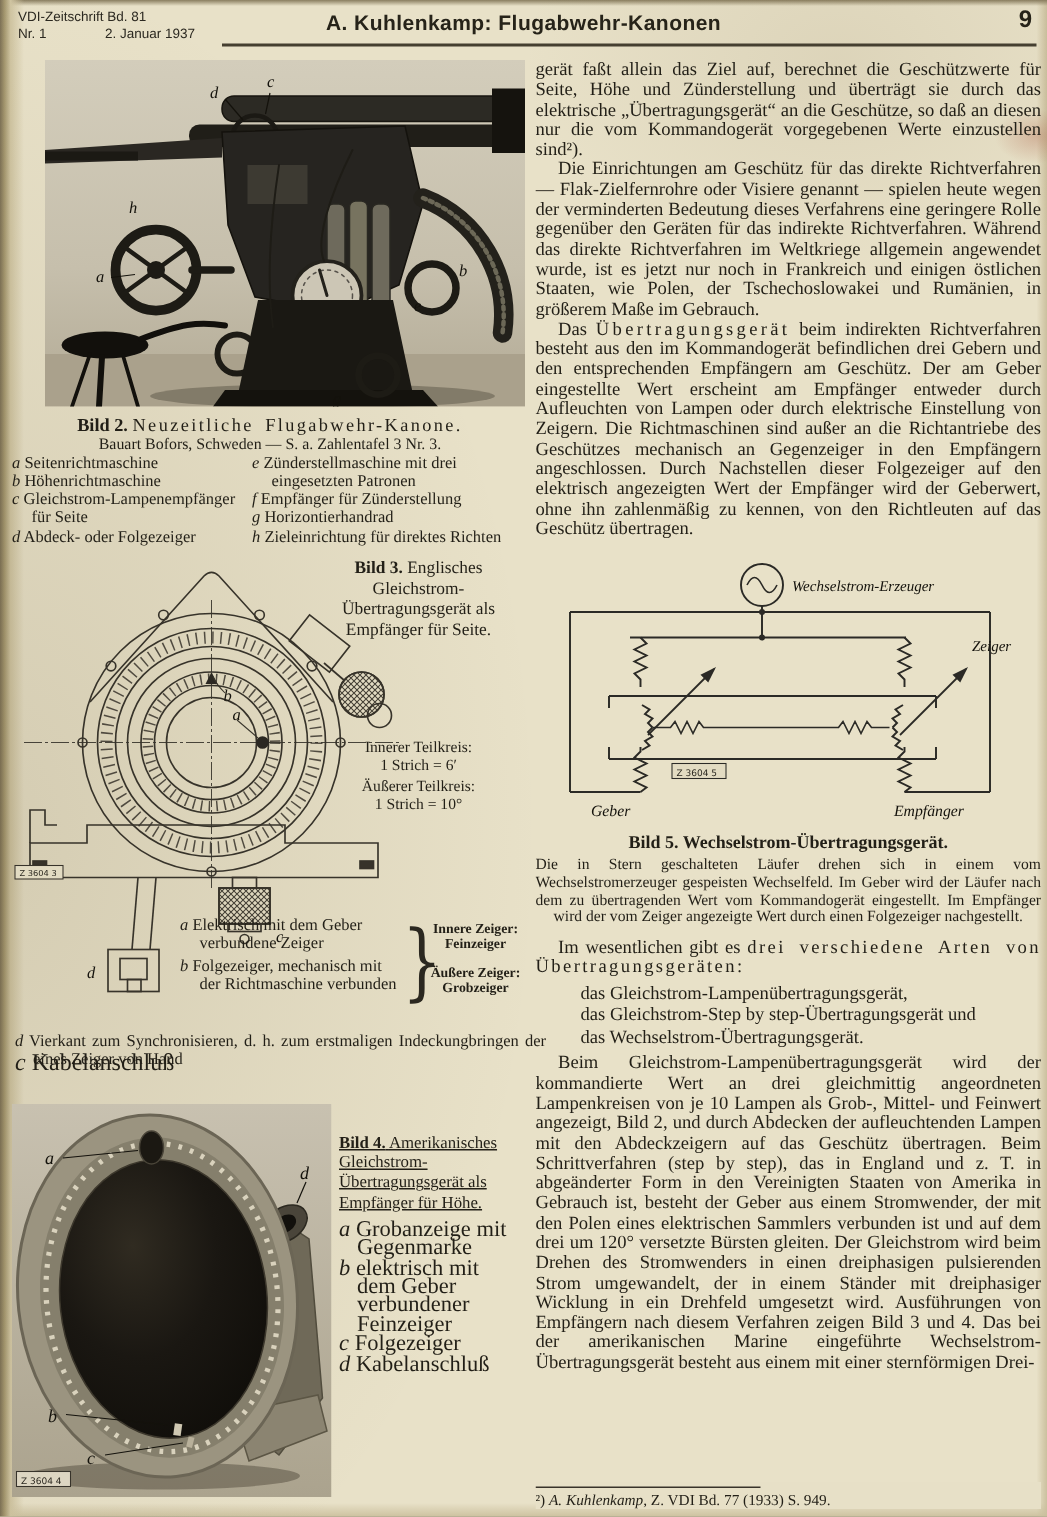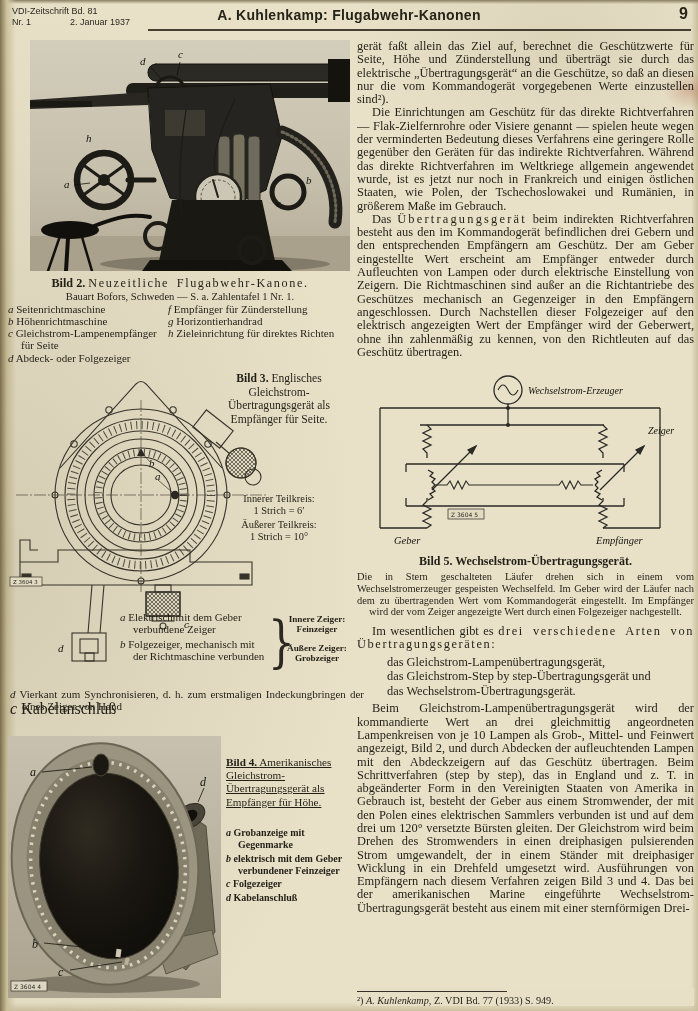--- a/index.html
+++ b/index.html
@@ -61,21 +61,21 @@
     font-family:"DejaVu Serif",serif;color:#2b2820;}
   .bracelab{width:70px;text-align:center;font-size:9.2px;line-height:10.3px;font-weight:bold;padding-top:3px;}
   .bracelab .grp{margin-bottom:8px;}
   .f3c{position:absolute;left:2px;top:305px;font-size:16px;margin-top:25px;}
   .f3d{position:absolute;left:2px;top:318px;width:342px;font-size:11px;line-height:12.4px;
     text-align:justify;padding-left:12px;text-indent:-12px;}
   
   .fig4{display:flex;margin-top:8px;}
   .f4caps{width:122px;margin-left:5px;padding-top:20px;}
   .f4title{font-size:11.2px;line-height:13.2px;text-decoration:underline;}
-  .f4legend{margin-top:18px;font-size:10px;line-height:12.4px;font-weight:bold;}
+  .f4legend{margin-top:5px;font-size:15px;line-height:12.4px;}
   .f4legend .hang{padding-left:12px;text-indent:-12px;margin-bottom:1px;}
   
   .fig5{margin:9px 0 5px;}
   .fig5 svg{display:block;margin:0 auto;}
   .f5title{text-align:center;font-size:12px;font-weight:bold;margin-top:3px;}
   .f5cap{font-size:10.4px;line-height:11.7px;text-align:justify;text-align-last:center;margin-top:2px;}
   .listblock{margin-top:3px;}
   .listblock div{margin-left:30px;font-size:12.4px;line-height:14.6px;}
   .footnote{position:absolute;bottom:0;left:0;width:100%;background:#e7e0c7;padding-top:3px;}
   .fnrule{width:150px;border-top:1.2px solid #38332a;margin-bottom:3px;}
@@ -160,29 +160,30 @@
         <text class="svgl" font-size="11" x="246" y="167">e</text>
         <text class="svgl" font-size="11" x="192" y="229">g</text>
       </g>
     </svg>
 
     <div class="cap2">
       <div class="figtitle">
         <b>Bild 2.</b>
         <span class="sperr2">Neuzeitliche Flugabwehr-Kanone.</span>
       </div>
-      <div class="figsub">Bauart Bofors, Schweden — S. a. Zahlentafel 1 Nr. 1.</div>
+      <div class="figsub">Bauart Bofors, Schweden — S. a. Zahlentafel 3 Nr. 3.</div>
       <div class="cap2-cols lg">
         <div class="c1">
           <div class="hang"><span class="it">a</span> <span>Seitenrichtmaschine</span></div>
           <div class="hang"><span class="it">b</span> <span>Höhenrichtmaschine</span></div>
           <div class="hang"><span class="it">c</span> <span>Gleichstrom-Lampenempfänger für Seite</span></div>
           <div class="hang"><span class="it">d</span> <span>Abdeck- oder Folgezeiger</span></div>
         </div>
         <div class="c2">
+          <div class="hang"><span class="it">e</span> <span>Zünderstellmaschine mit drei eingesetzten Patronen</span></div>
           <div class="hang"><span class="it">f</span> <span>Empfänger für Zünderstellung</span></div>
           <div class="hang"><span class="it">g</span> <span>Horizontierhandrad</span></div>
           <div class="hang"><span class="it">h</span> <span>Zieleinrichtung für direktes Richten</span></div>
         </div>
       </div>
     </div>
 
     <div class="fig3">
       <svg class="f3svg" width="260" height="300" viewBox="0 0 260 300">
         <defs>

